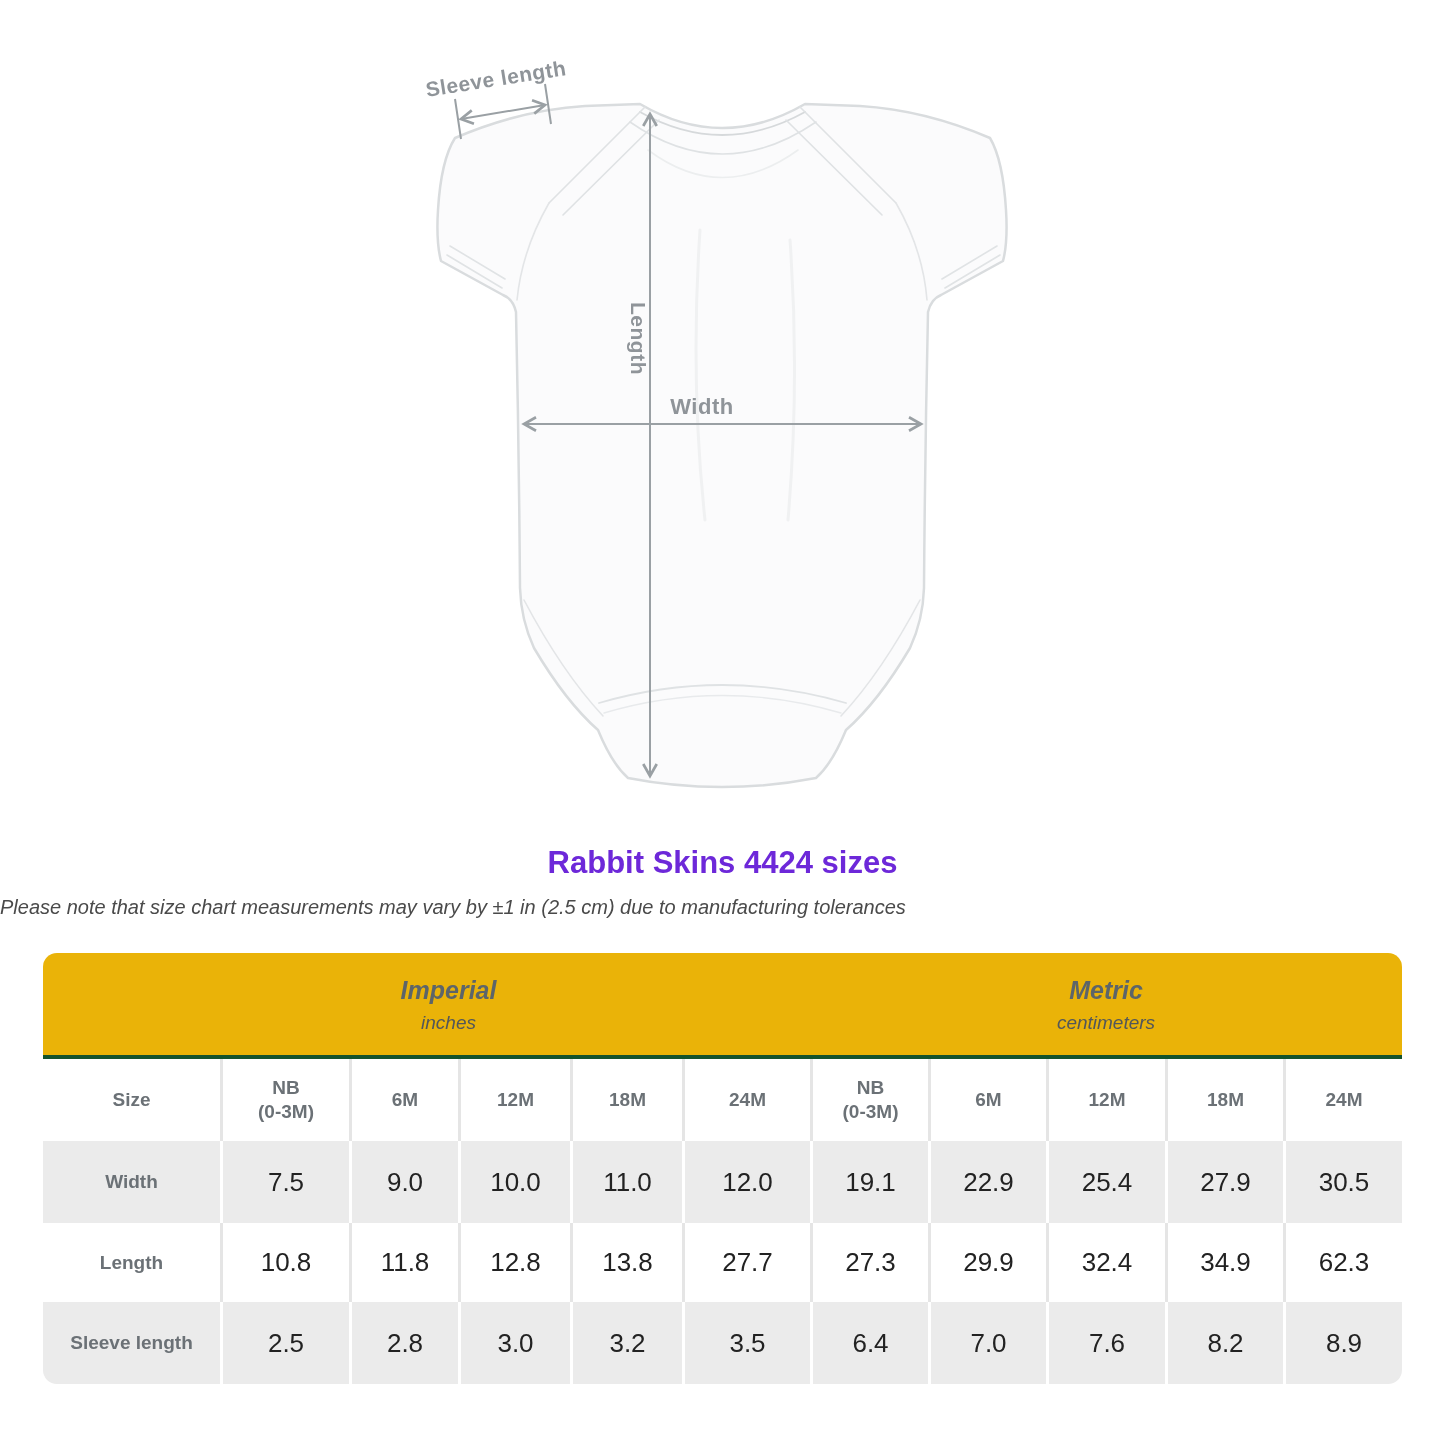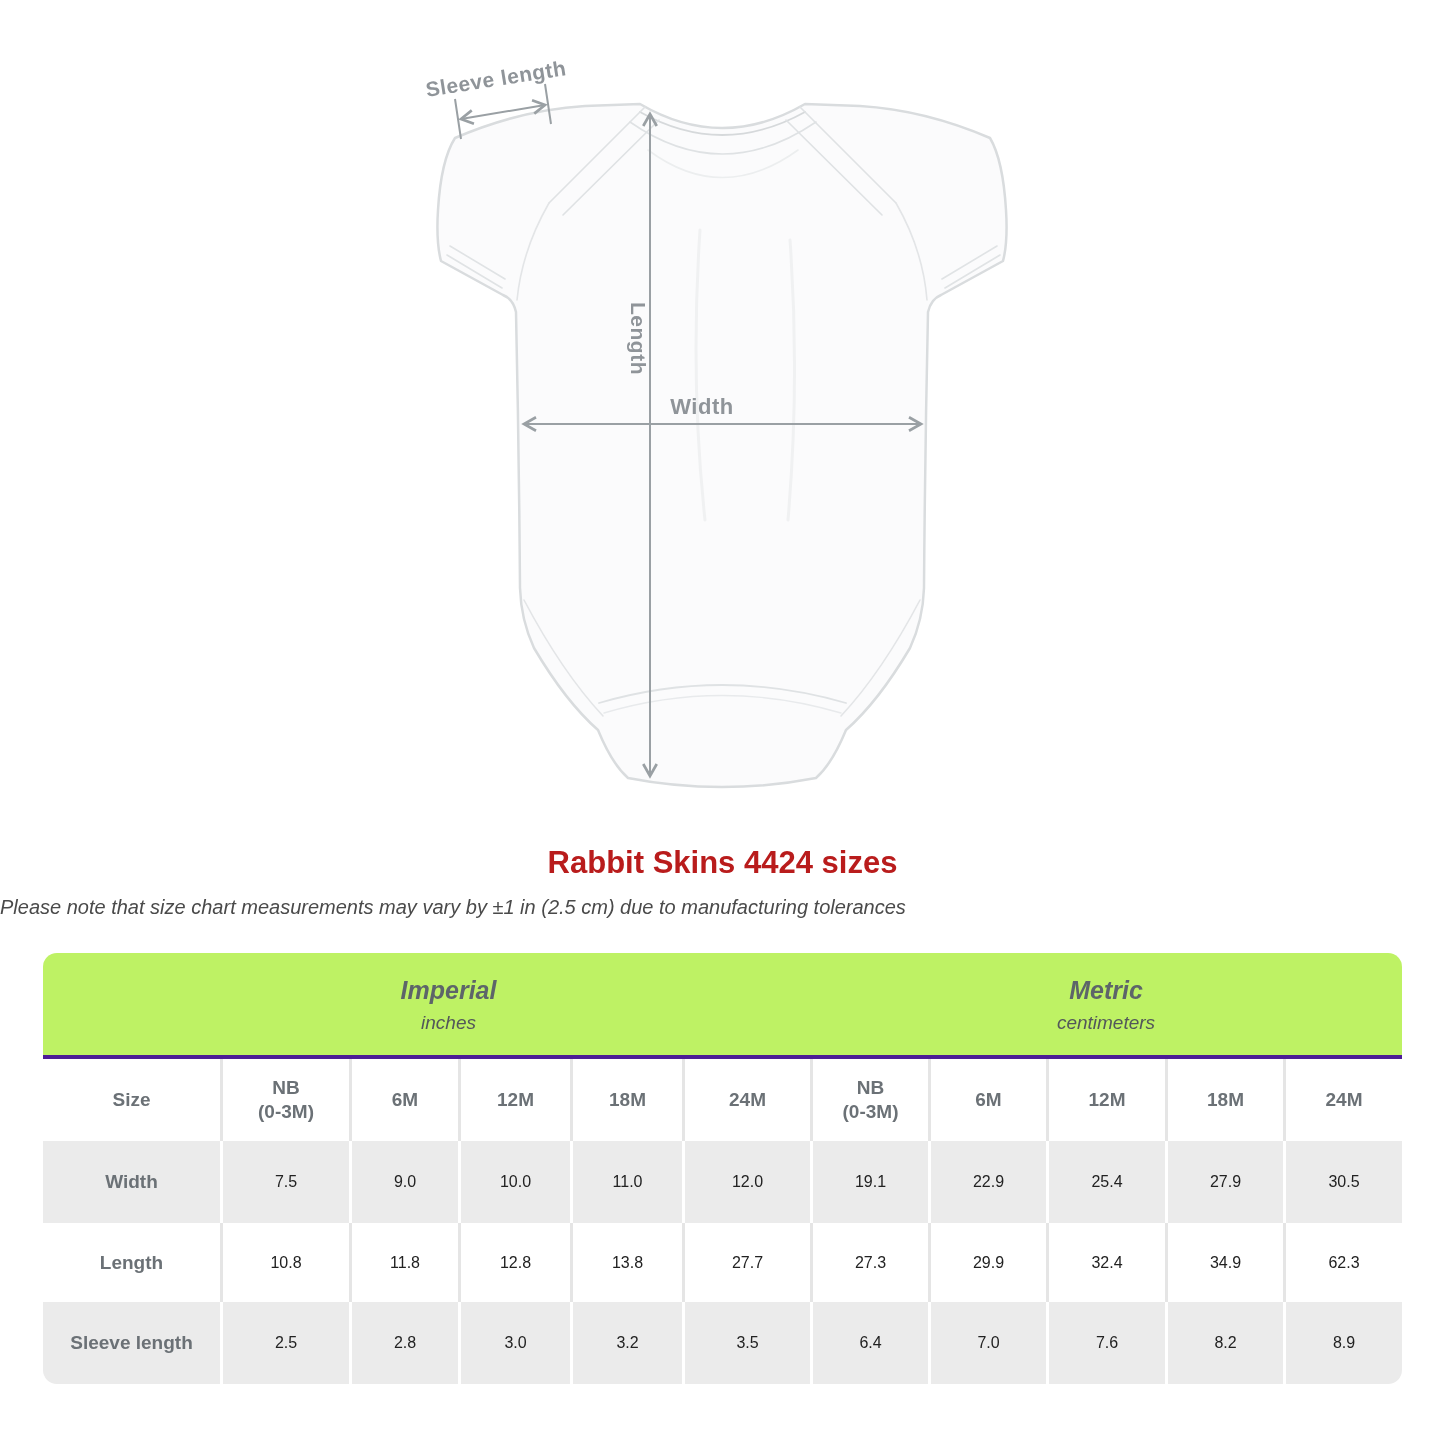--- a/index.html
+++ b/index.html
@@ -6,50 +6,50 @@
   .canvas{
     position:relative;width:1445px;height:1445px;background:#ffffff;overflow:hidden;
     font-family:"Liberation Sans","DejaVu Sans",sans-serif;
   }
   
   .diagram{position:absolute;left:400px;top:45px;width:660px;height:770px;}
   .dim-label{font-weight:bold;font-size:21px;fill:#8f9499;letter-spacing:.5px;}
   
   .title{
     position:absolute;top:845px;left:0;width:100%;text-align:center;
-    font-size:31px;font-weight:bold;color:#b91c1c;
+    font-size:31px;font-weight:bold;color:#6d28d9;
   }
   .note{
     position:absolute;top:896px;left:0;width:100%;text-align:left;
     font-size:20px;font-style:italic;color:#4a4a4a;
   }
   
   .size-table{
     position:absolute;left:43px;top:953px;width:1359px;
     border-collapse:separate;border-spacing:0;table-layout:fixed;
   }
   .size-table td{text-align:center;vertical-align:middle;padding:0;}
   tr.band td{
-    background:#bef264;height:102px;border-bottom:4px solid #4c1d95;margin-left:37px;
+    background:#eab308;height:102px;border-bottom:4px solid #14532d;margin-left:37px;
   }
   td.band-left{border-radius:14px 0 0 0;padding-left:44px;}
   td.band-right{border-radius:0 14px 0 0;}
   .band-title{font-size:25px;font-weight:bold;font-style:italic;color:#5d6569;line-height:1.2;}
   .band-sub{font-size:19px;font-style:italic;color:#53575a;margin-top:7px;}
   tr.size-row td{height:82px;background:#ffffff;}
   tr.r-white td{height:79px;background:#ffffff;}
   tr.r-gray td{height:82px;background:#ebebeb;}
   tr.size-row td + td,
   tr.r-white td + td{border-left:3px solid #e5e5e5;}
   tr.r-gray td + td{border-left:3px solid #ffffff;}
   tr.band td + td{border-left:0;text-align:center;}
   tr.last td:first-child{border-radius:0 0 0 14px;}
   tr.last td:last-child{border-radius:0 0 14px 0;}
   .hdr{font-size:19px;font-weight:bold;color:#6b7176;white-space:pre-line;line-height:1.25;}
-  td.val{font-size:16px;color:#222222;}
+  td.val{font-size:26px;color:#222222;}
 </style>
 </head>
 <body>
 
 <div class="canvas">
 
   <svg class="diagram" viewBox="400 45 660 770" xmlns="http://www.w3.org/2000/svg">
     <defs>
       <marker id="arr" viewBox="0 0 12 12" refX="10" refY="6" markerWidth="9" markerHeight="9" orient="auto-start-reverse">
         <path d="M2,1.5 L10,6 L2,10.5" fill="none" stroke="#9aa0a4" stroke-width="1.8"></path>

